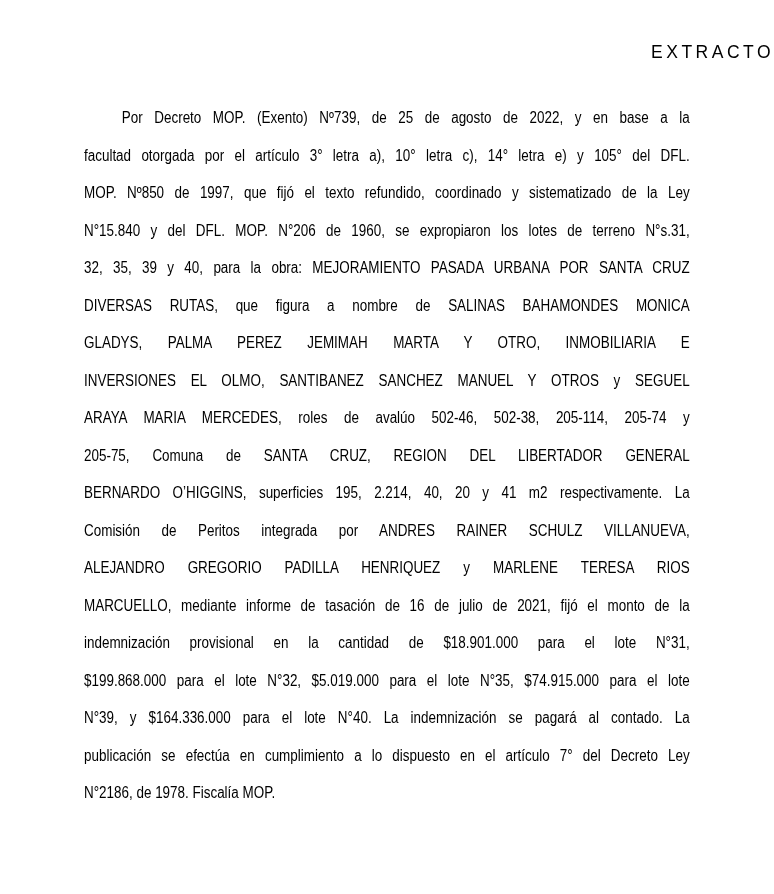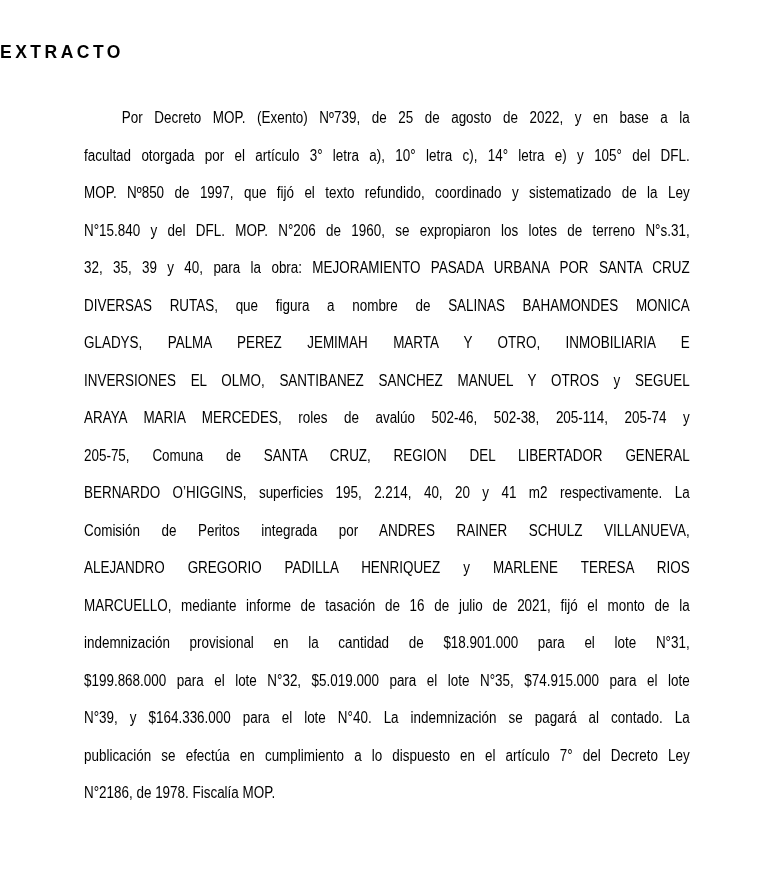--- a/index.html
+++ b/index.html
@@ -14,23 +14,23 @@
     background: #ffffff;
     color: #000000;
     font-family: "Liberation Sans", sans-serif;
     overflow: hidden;
   }
   .doc-title {
     position: absolute;
     top: 42px;
     left: 0;
     width: 774px;
-    text-align: left;
+    text-align: right;
     font-size: 17.5px;
-    font-weight: bold;
+    font-weight: normal;
     letter-spacing: 3.5px;
     white-space: nowrap;
   }
   
   .paragraph {
     position: absolute;
     left: 84px;
     top: 99px;
     width: 721px;
     transform: scaleX(0.84);

